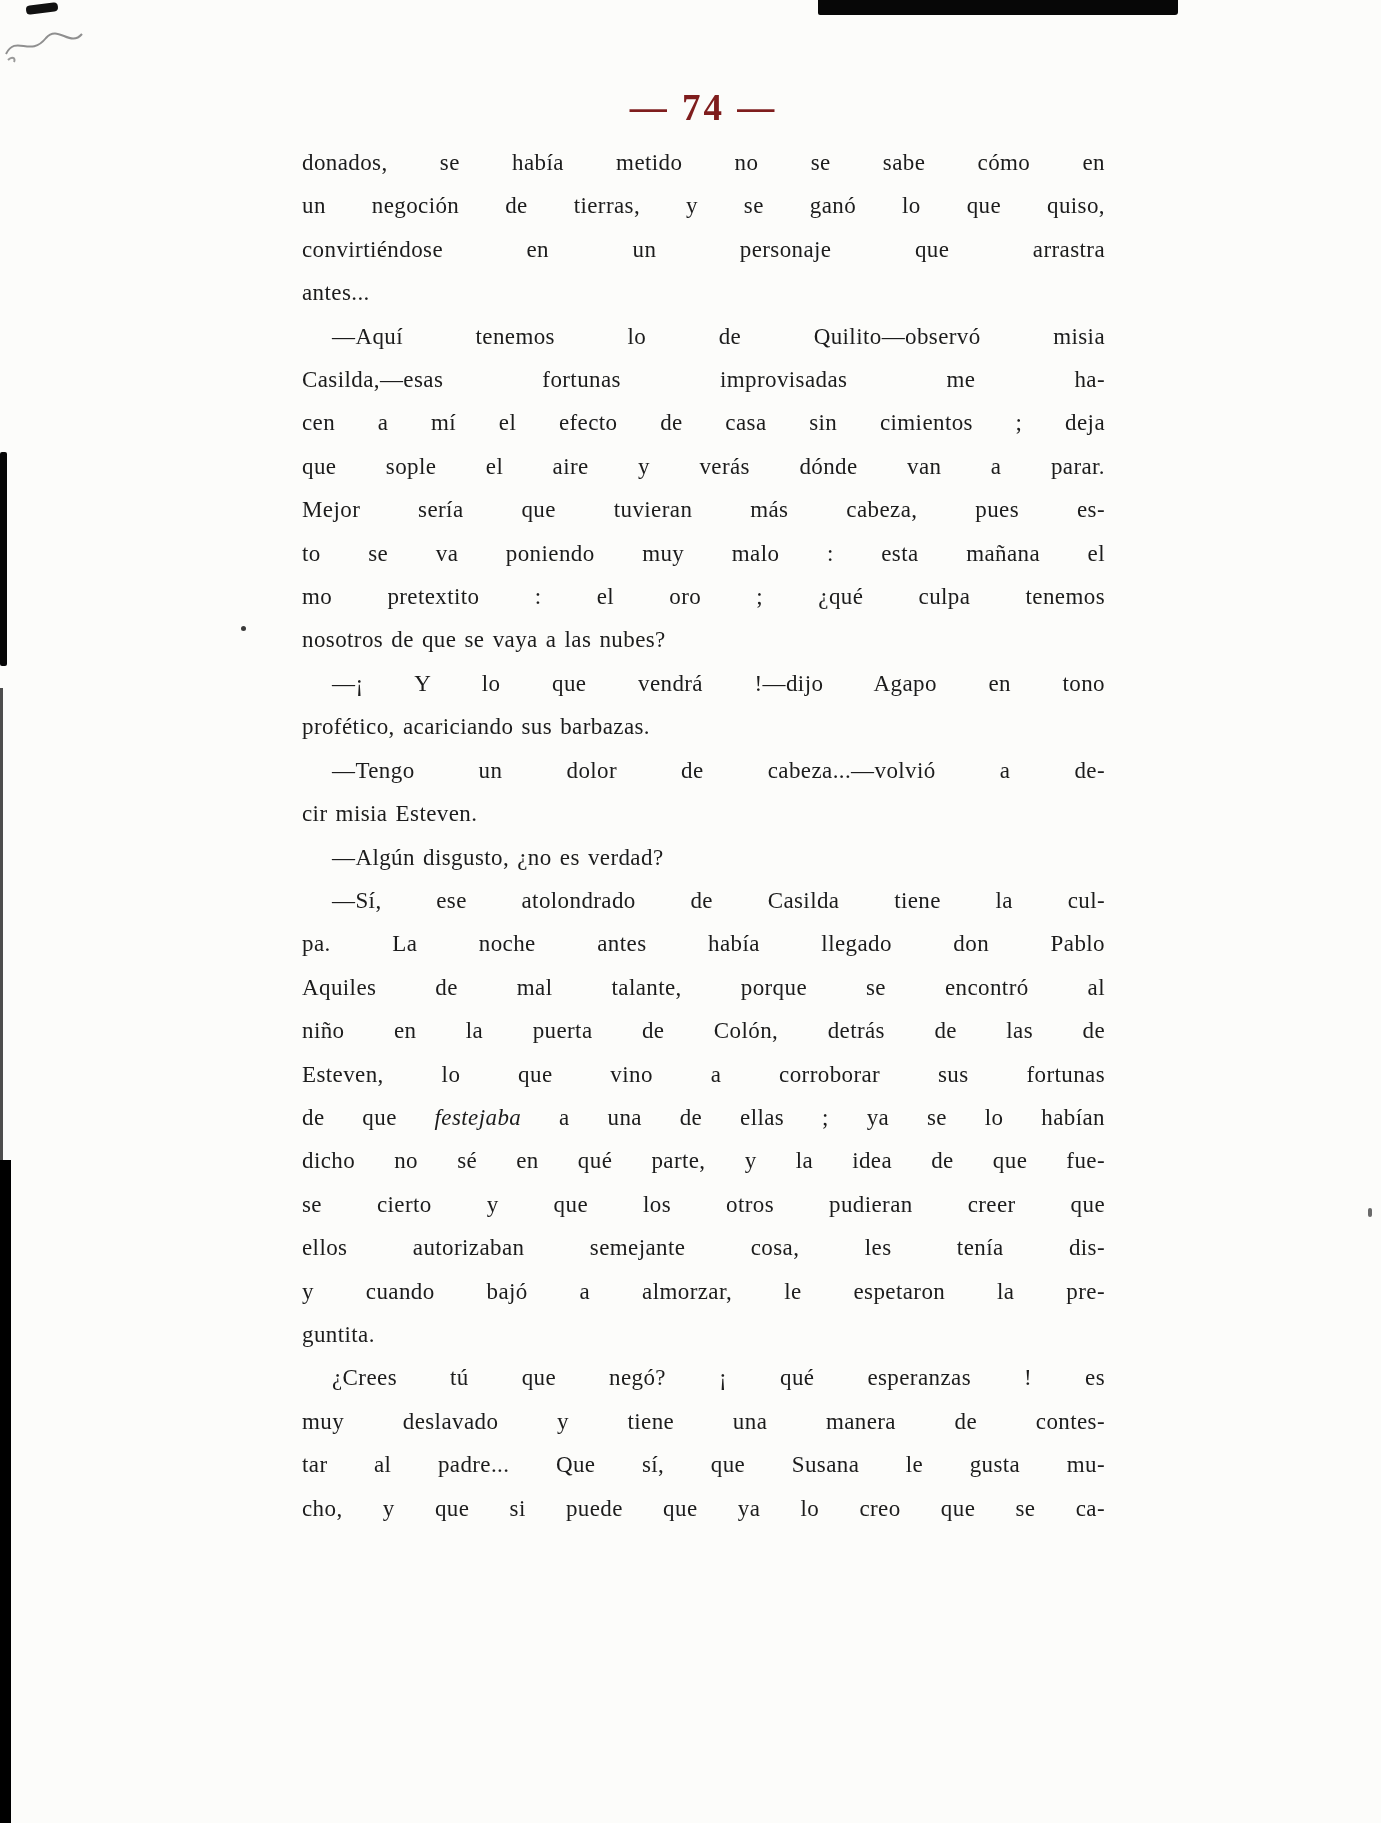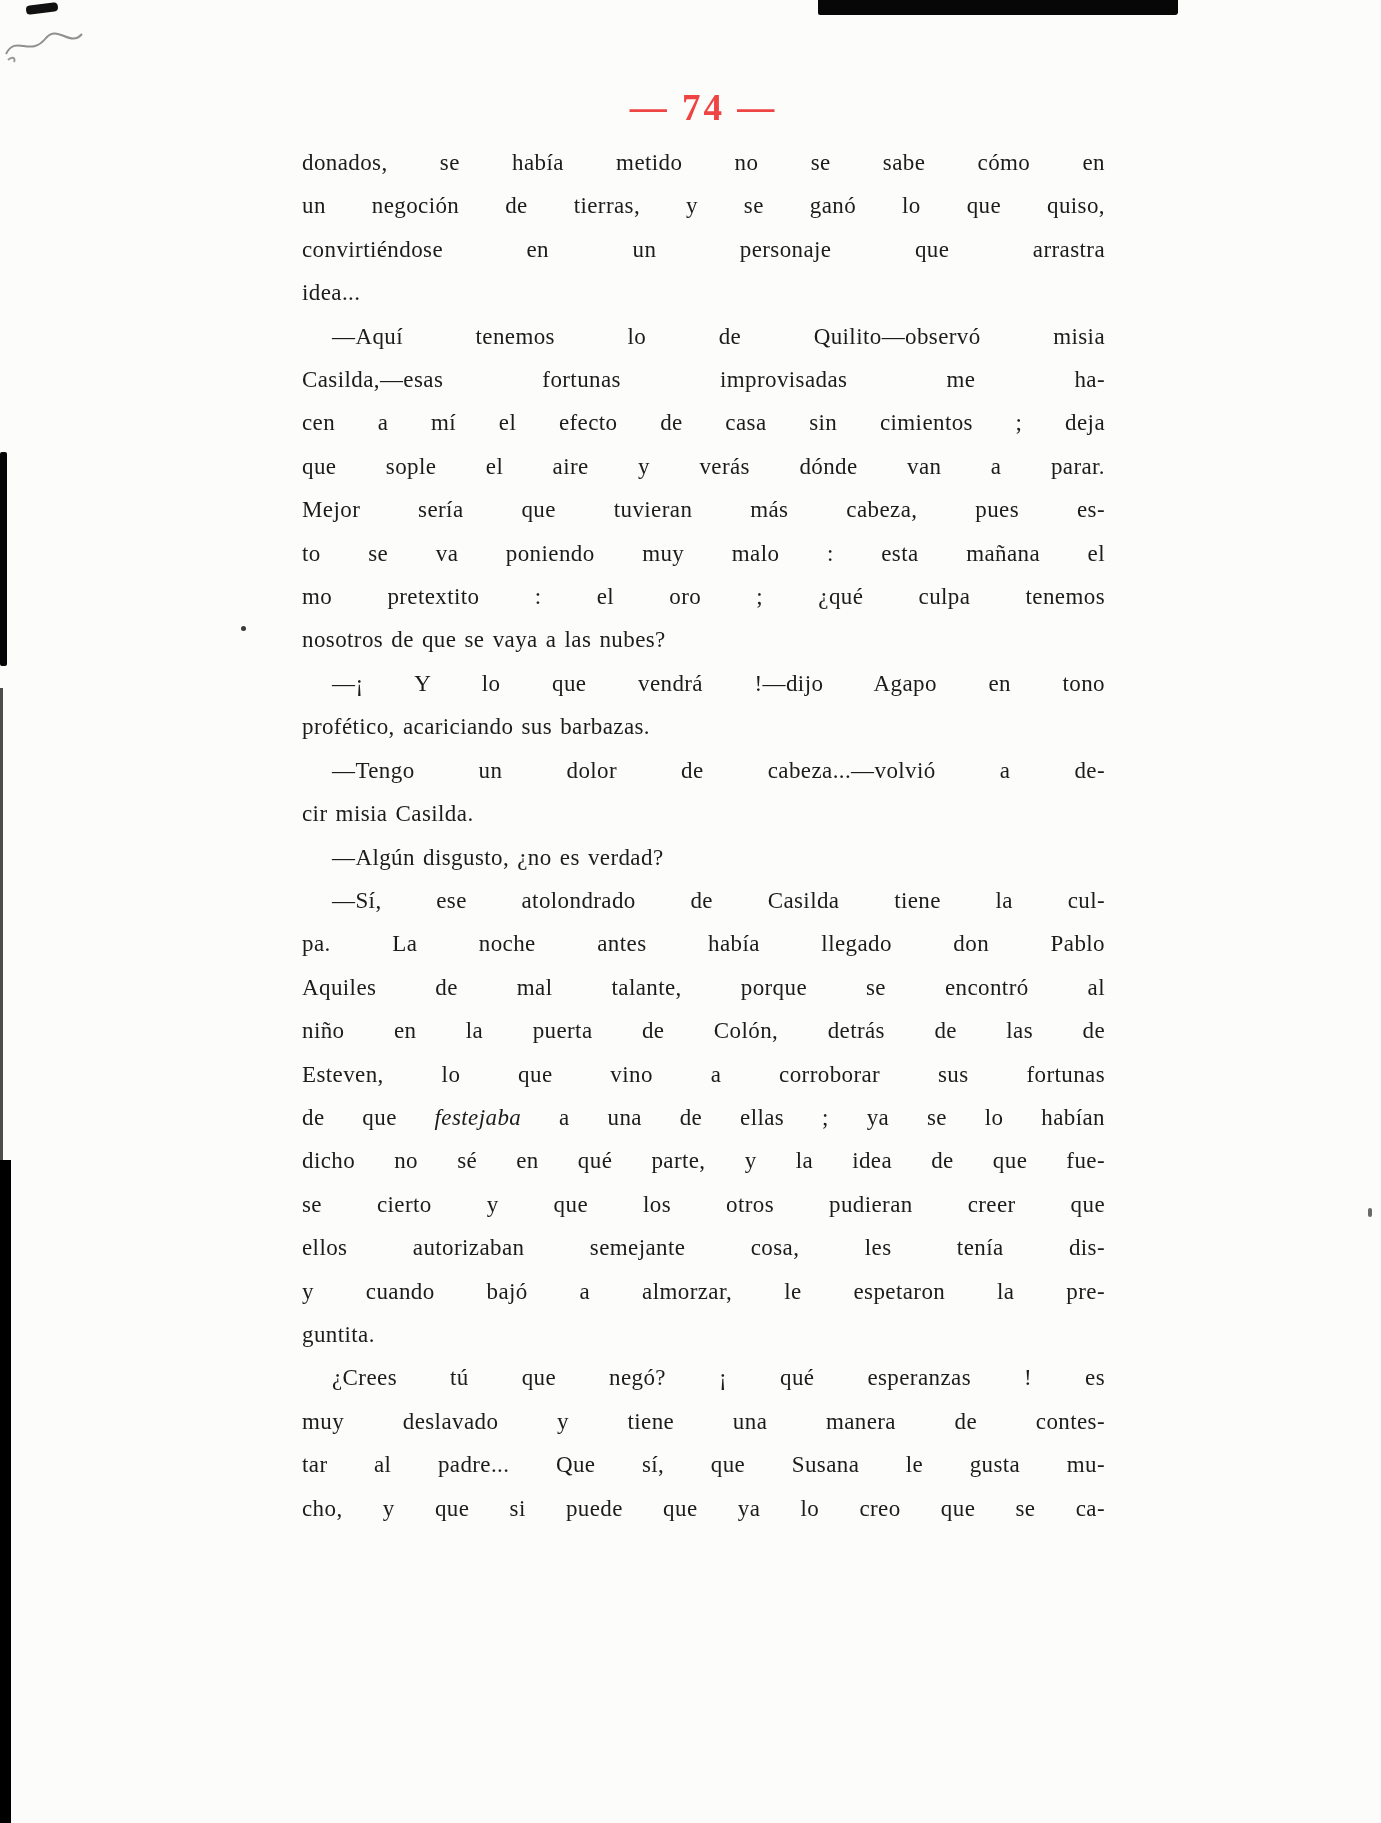--- a/index.html
+++ b/index.html
@@ -16,21 +16,21 @@
     position: absolute;
     left: 302px;
     top: 86px;
     width: 803px;
   }
   .page-number {
     text-align: center;
     font-size: 37px;
     font-weight: bold;
     letter-spacing: 3px;
-    color: #ef4444;
+    color: #7f1d1d;
     margin-bottom: 12px;
   }
   .paragraph { margin: 0; }
   .line {
     font-size: 23px;
     line-height: 43.4px;
     letter-spacing: 0.4px;
     word-spacing: 2px;
     text-align: justify;
     text-align-last: justify;
@@ -66,39 +66,39 @@
 <div class="artifact speck-1"></div>
 <div class="artifact speck-2"></div>
 
 <div class="text-block">
   <div class="page-number">— 74 —</div>
   <div id="paragraphs">
       <div class="paragraph">
         <div class="line">donados, se había metido no se sabe cómo en</div>
         <div class="line">un negoción de tierras, y se ganó lo que quiso,</div>
         <div class="line">convirtiéndose en un personaje que arrastra</div>
-        <div class="line last">idea...</div>
+        <div class="line last">antes...</div>
       </div>
       <div class="paragraph">
         <div class="line first">—Aquí tenemos lo de Quilito—observó misia</div>
         <div class="line">Casilda,—esas fortunas improvisadas me ha-</div>
         <div class="line">cen a mí el efecto de casa sin cimientos ; deja</div>
         <div class="line">que sople el aire y verás dónde van a parar.</div>
         <div class="line">Mejor sería que tuvieran más cabeza, pues es-</div>
         <div class="line">to se va poniendo muy malo : esta mañana el</div>
         <div class="line">mo pretextito : el oro ; ¿qué culpa tenemos</div>
         <div class="line last">nosotros de que se vaya a las nubes?</div>
       </div>
       <div class="paragraph">
         <div class="line first">—¡ Y lo que vendrá !—dijo Agapo en tono</div>
         <div class="line last">profético, acariciando sus barbazas.</div>
       </div>
       <div class="paragraph">
         <div class="line first">—Tengo un dolor de cabeza...—volvió a de-</div>
-        <div class="line last">cir misia Casilda.</div>
+        <div class="line last">cir misia Esteven.</div>
       </div>
       <div class="paragraph">
         <div class="line last first">—Algún disgusto, ¿no es verdad?</div>
       </div>
       <div class="paragraph">
         <div class="line first">—Sí, ese atolondrado de Casilda tiene la cul-</div>
         <div class="line">pa. La noche antes había llegado don Pablo</div>
         <div class="line">Aquiles de mal talante, porque se encontró al</div>
         <div class="line">niño en la puerta de Colón, detrás de las de</div>
         <div class="line">Esteven, lo que vino a corroborar sus fortunas</div>

